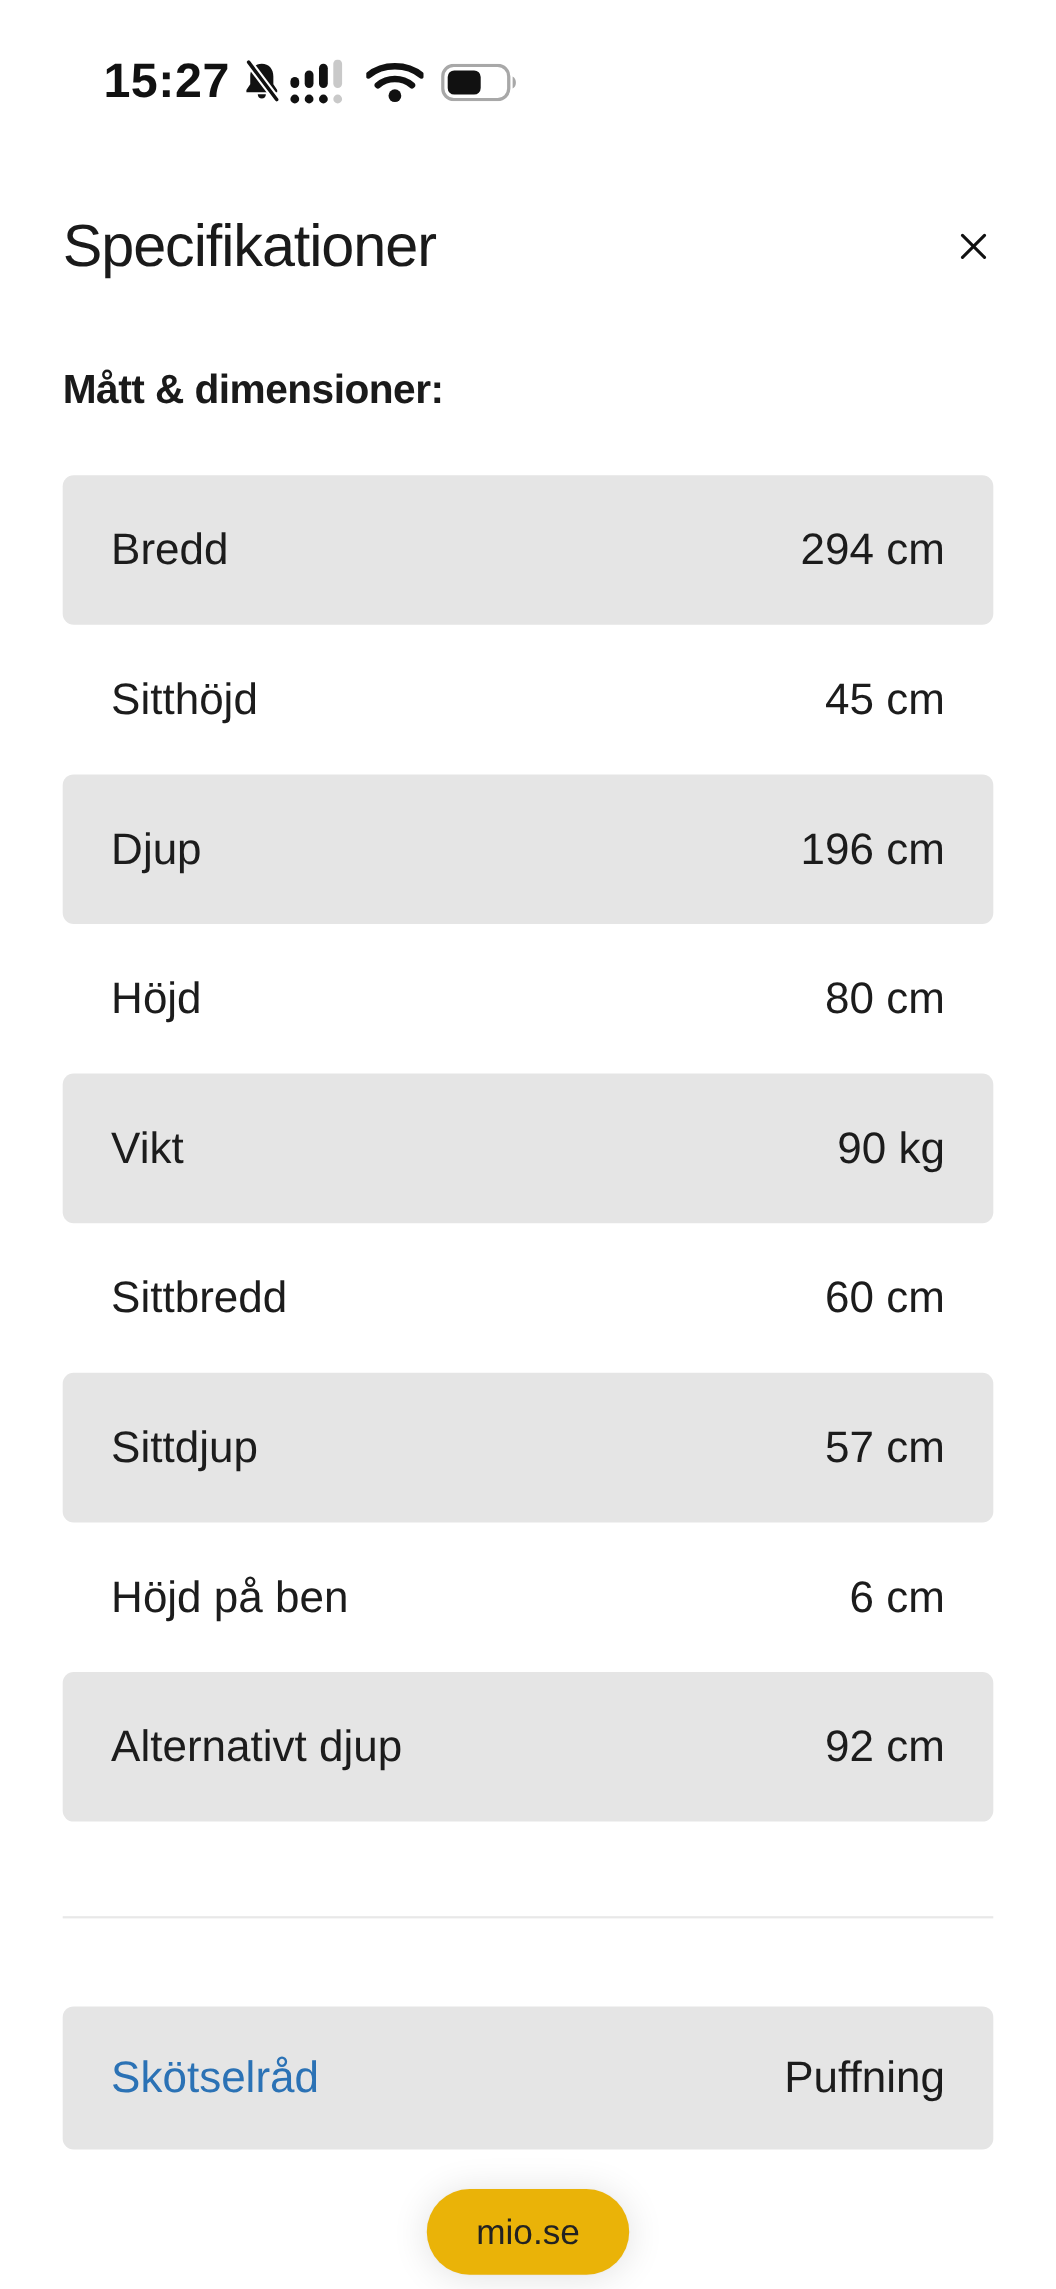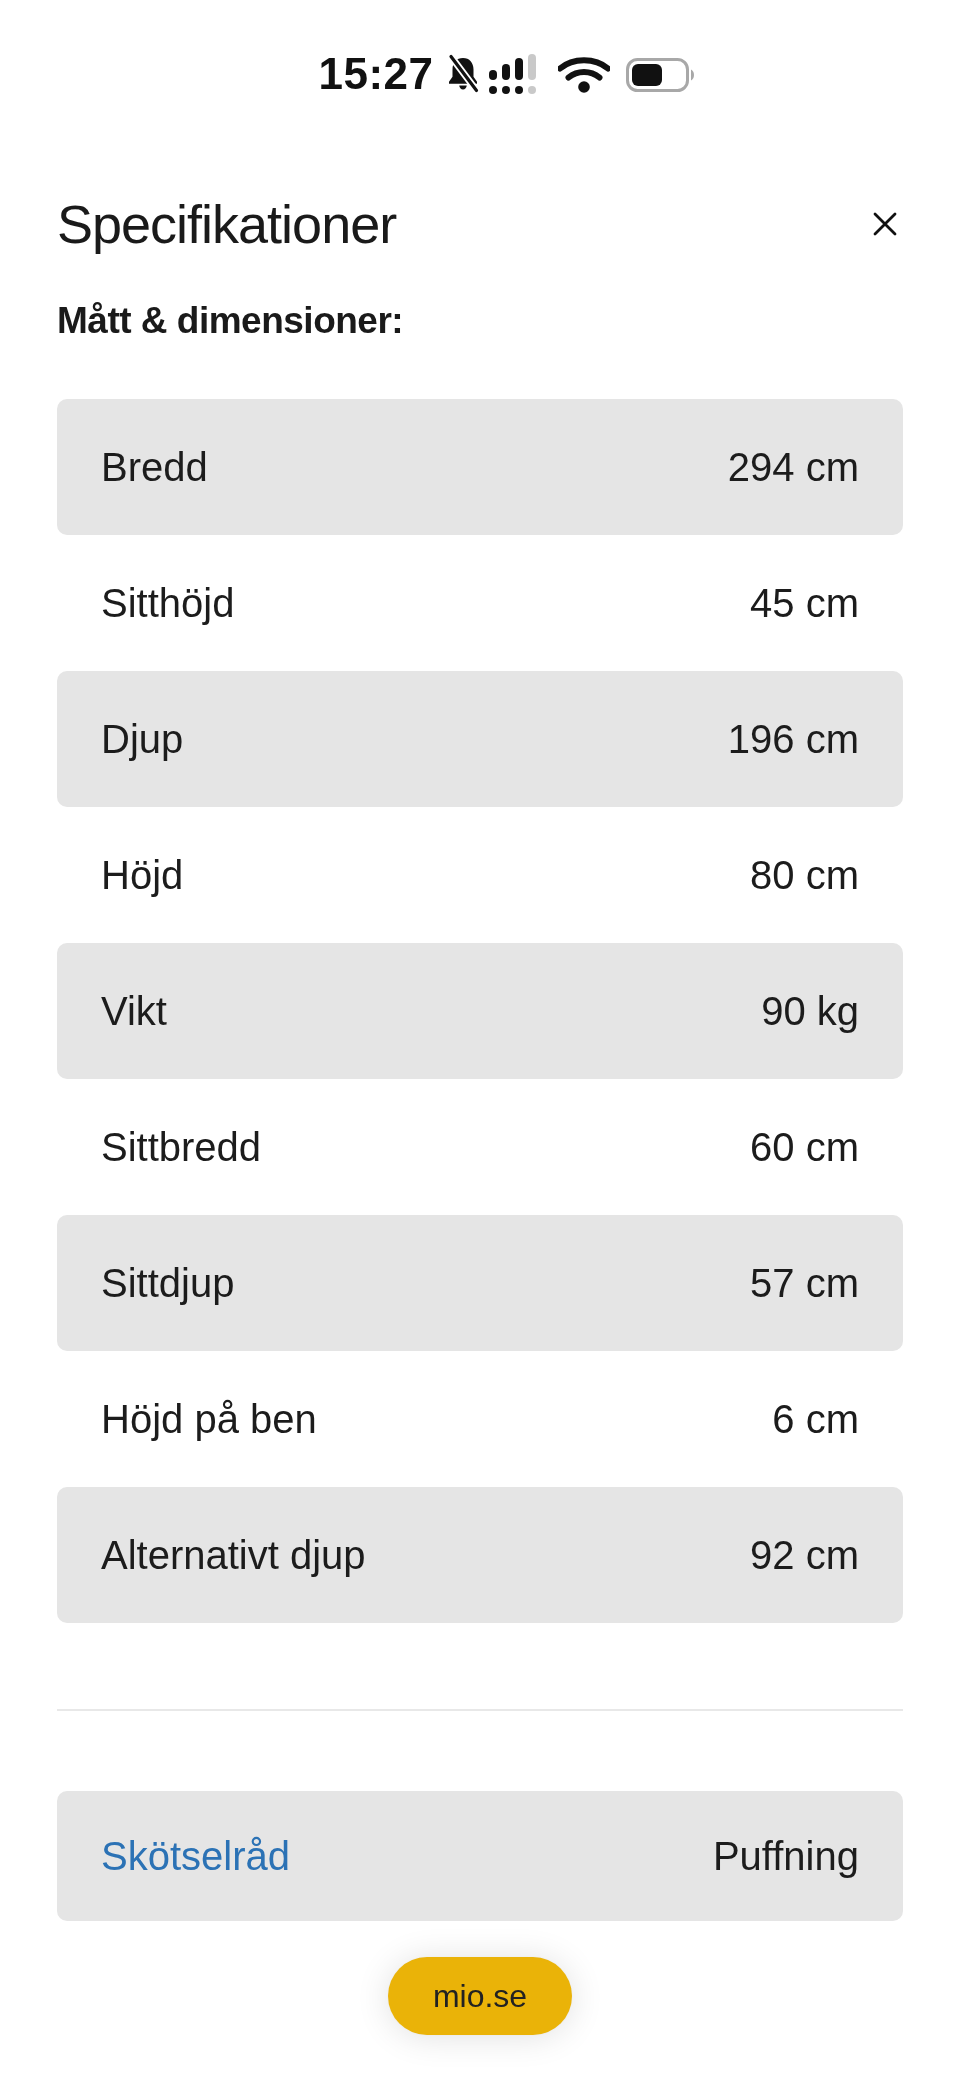--- a/index.html
+++ b/index.html
@@ -11,21 +11,21 @@
     color: #1b1b1b;
     overflow: hidden;
     position: relative;
   }
 
   
   .statusbar {
     height: 108px;
     display: flex;
     align-items: flex-end;
-    justify-content: center;
+    justify-content: flex-start;
     padding: 0 40px 12px 94px;
   }
   .sb-left { display: flex; align-items: center; gap: 8px; }
   .sb-time {
     font-size: 44px;
     font-weight: 700;
     color: #111;
     line-height: 1;
     letter-spacing: 0.5px;
   }
@@ -54,21 +54,21 @@
     width: 48px;
     height: 48px;
     display: flex;
     align-items: center;
     justify-content: center;
     cursor: pointer;
     margin-right: -6px;
   }
 
   .section-heading {
-    margin-top: 43px;
+    margin-top: 76px;
     font-size: 37px;
     font-weight: 700;
     letter-spacing: -0.5px;
     color: #1a1a1a;
     line-height: 44px;
   }
 
   .spec-list { margin-top: 56px; }
   .row {
     height: 136px;

